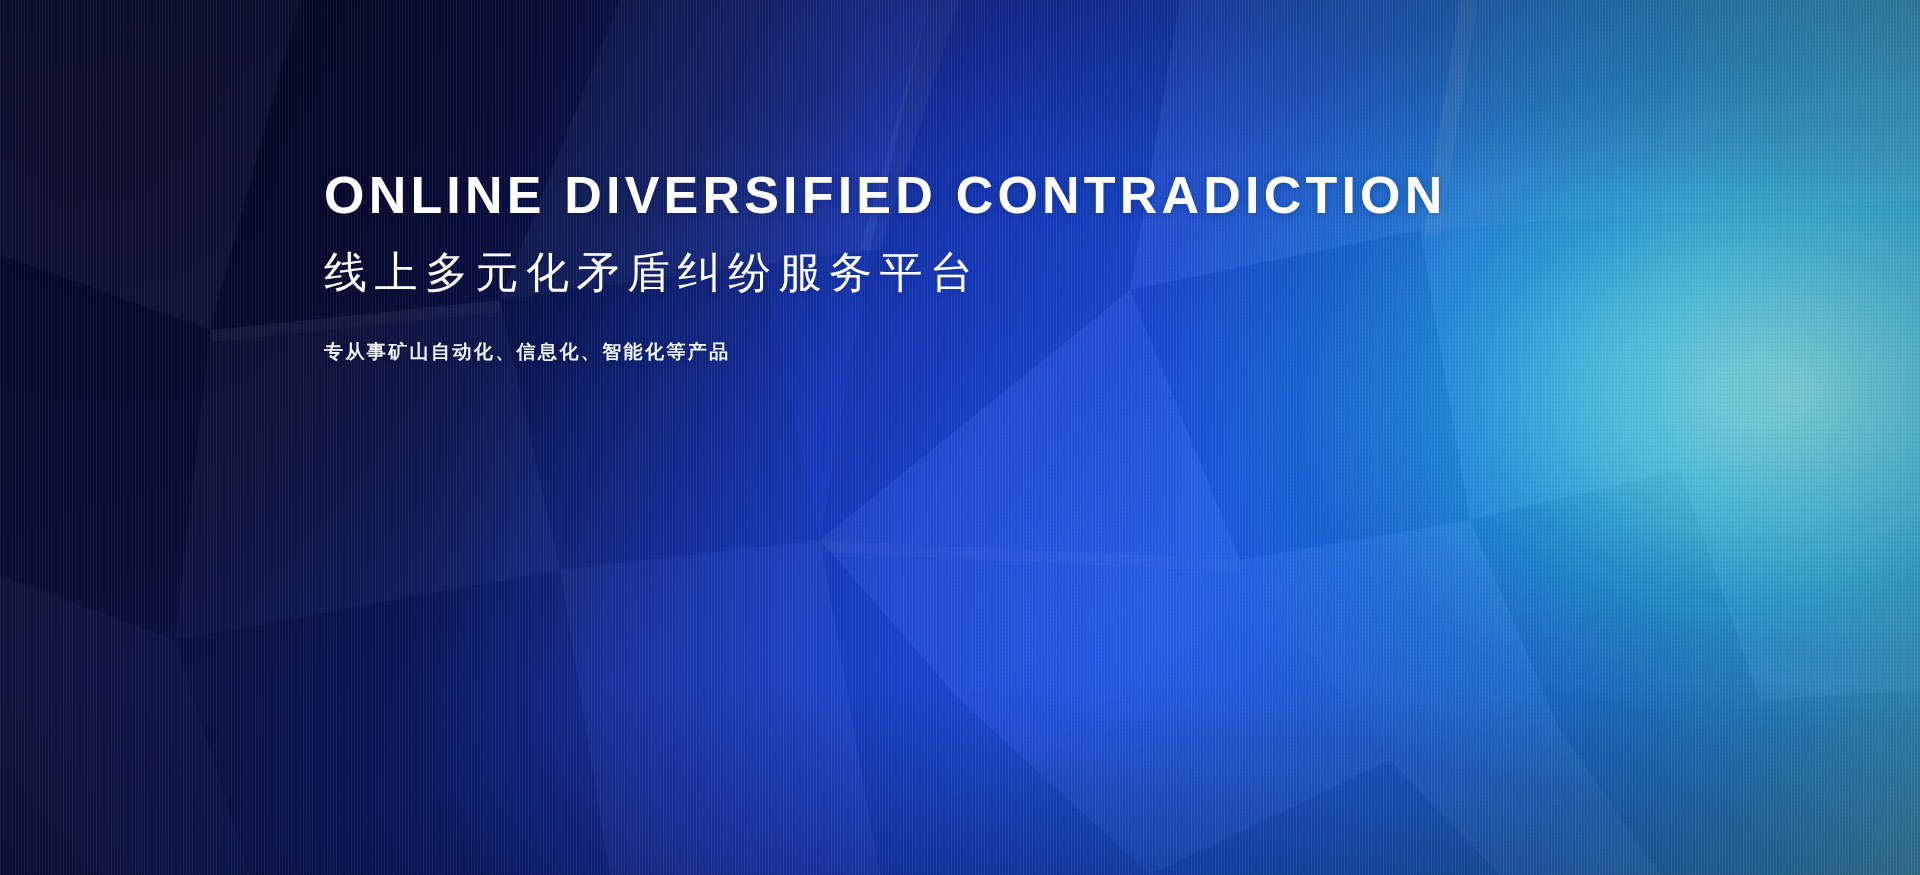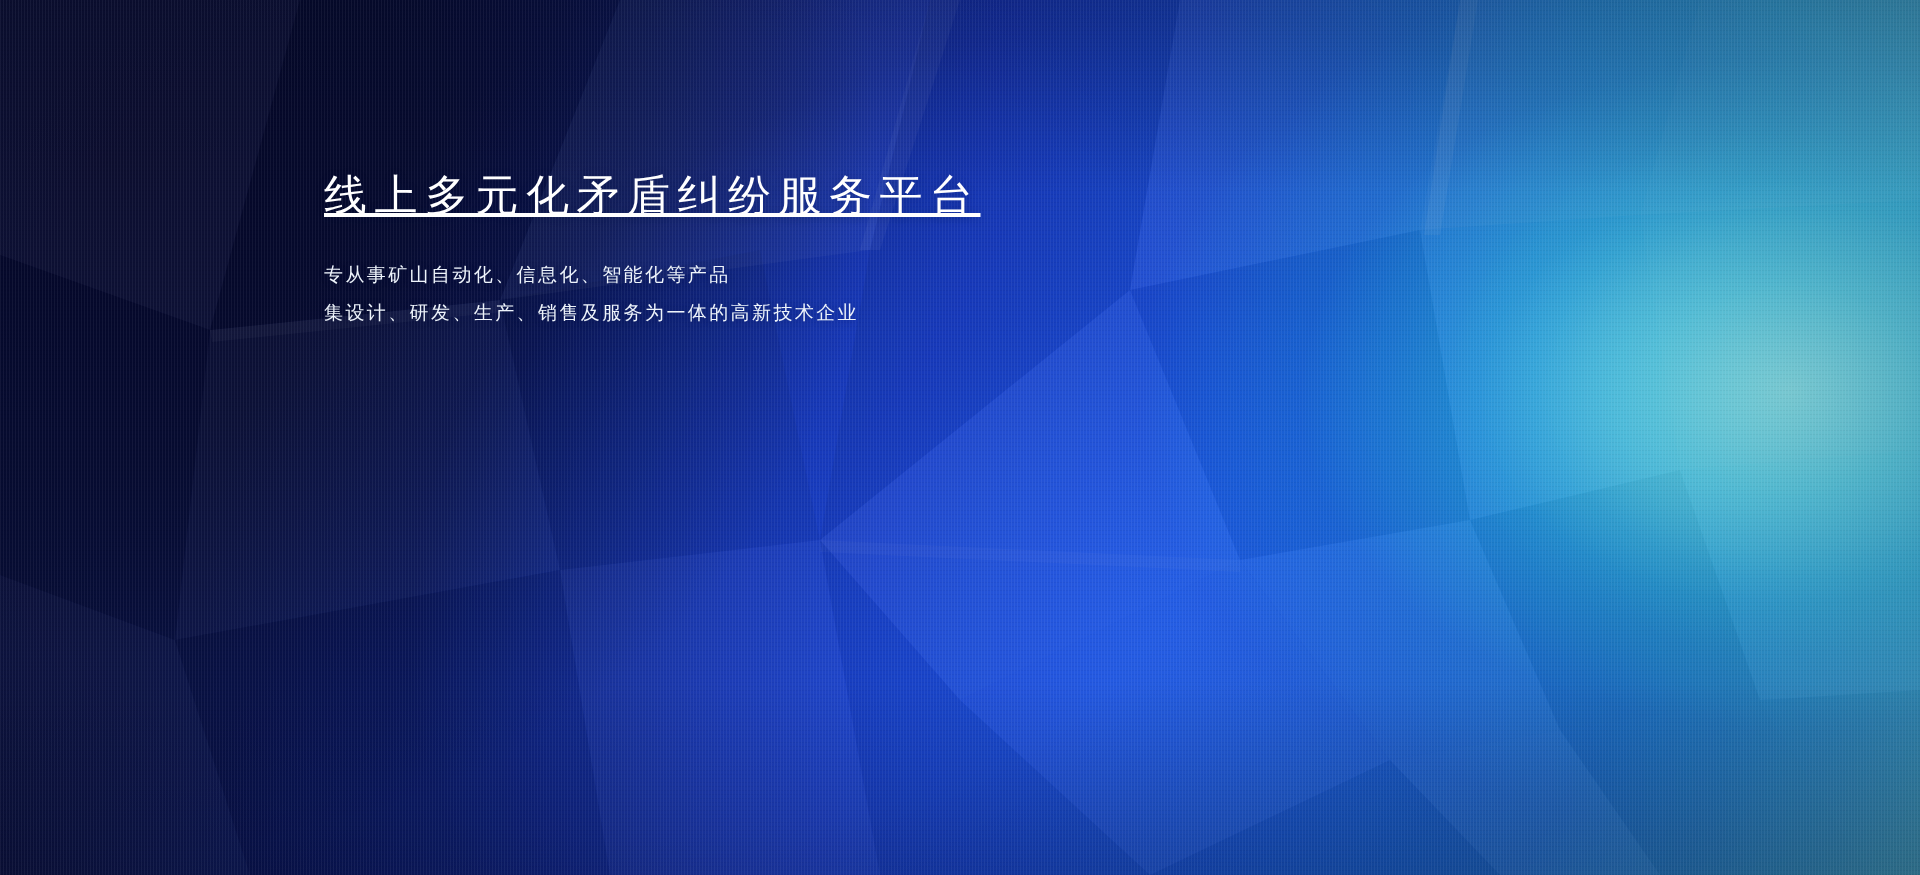--- a/index.html
+++ b/index.html
@@ -89,42 +89,43 @@
     color: #ffffff;
     font-size: 52px;
     font-weight: 700;
     line-height: 55px;
     letter-spacing: 4.2px;
     white-space: nowrap;
     text-shadow: 0 1px 10px rgba(0, 20, 70, 0.30);
   }
 
   #subtitle-cn {
+    margin-top: 22px;
     color: #ffffff;
     font-size: 43px;
     font-weight: 300;
     line-height: 54px;
     letter-spacing: 7.5px;
     white-space: nowrap;
     text-shadow: 0 1px 10px rgba(0, 20, 70, 0.28);
-    text-decoration: underline;
   }
 
   #description {
     margin-top: 34px;
   }
 
   .desc-line {
     color: #eef4fb;
     font-size: 19px;
-    font-weight: 400;
+    font-weight: 700;
     line-height: 38px;
     letter-spacing: 2.4px;
     white-space: nowrap;
     text-shadow: 0 1px 7px rgba(0, 16, 60, 0.35);
+    margin-top: 12px;
   }
 </style>
 </head>
 <body>
 
 <div id="banner">
 
   <div class="bg-layer" id="bg-base"></div>
 
   <div class="bg-layer" id="bg-poly">
@@ -170,23 +171,23 @@
 
   <div class="bg-layer" id="bg-glow"></div>
 
   <div class="bg-layer" id="bg-vignette"></div>
 
   <div class="bg-layer" id="bg-grain"></div>
 
   <div id="content">
 
     <h1>
+      <div class="title-line">ONLINE DIVERSIFIED CONTRADICTION</div>
     </h1>
 
     <h2 id="subtitle-cn">线上多元化矛盾纠纷服务平台</h2>
 
     <div id="description">
       <div class="desc-line">专从事矿山自动化、信息化、智能化等产品</div>
-      <div class="desc-line">集设计、研发、生产、销售及服务为一体的高新技术企业</div>
     </div>
 
   </div>
 </div>
 
 </body></html>

